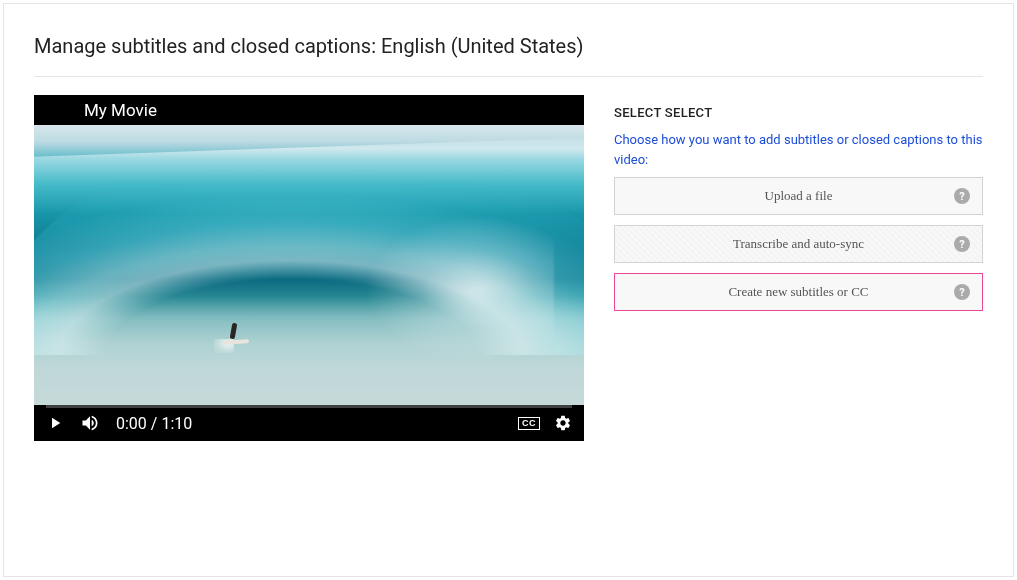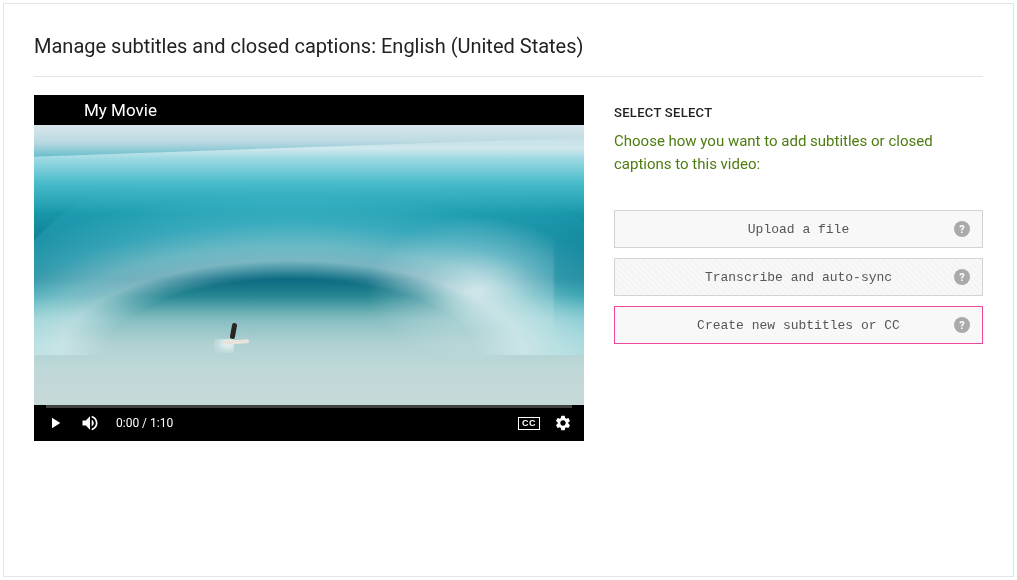--- a/index.html
+++ b/index.html
@@ -181,21 +181,21 @@
       background: none;
       border: none;
       color: #fff;
       cursor: pointer;
       padding: 0;
       display: flex;
       align-items: center;
     }
     .time-text {
       color: #fff;
-      font-size: 12px;
+      font-size: 16px;
     }
     .cc-badge {
       border: 1px solid #fff;
       font-size: 9px;
       font-weight: bold;
       padding: 1px 3px;
       line-height: 1;
       letter-spacing: 0.5px;
     }
     .method-column {
@@ -203,24 +203,24 @@
       padding-top: 10px;
     }
     .method-heading {
       font-size: 13px;
       font-weight: 500;
       color: #222;
       letter-spacing: 0.3px;
       margin-bottom: 10px;
     }
     .method-desc {
-      font-size: 15px;
-      color: #4d7c0f;
+      font-size: 13px;
+      color: #1d4ed8;
       line-height: 1.5;
-      margin-bottom: 35px;
+      margin-bottom: 8px;
     }
     .method-buttons {
       display: flex;
       flex-direction: column;
       gap: 10px;
     }
     .method-btn-wrapper {
       position: relative;
       display: flex;
       align-items: center;
@@ -237,21 +237,21 @@
       border: 1px solid #ec4899;
     }
     .method-btn {
       flex: 1;
       background: transparent;
       border: none;
       height: 100%;
       font-size: 13px;
       color: #555;
       cursor: pointer;
-      font-family: Liberation Mono, monospace;
+      font-family: Liberation Serif, serif;
     }
     .help-icon {
       position: absolute;
       right: 12px;
       top: 50%;
       transform: translateY(-50%);
       width: 16px;
       height: 16px;
       border-radius: 50%;
       background: #aaa;

